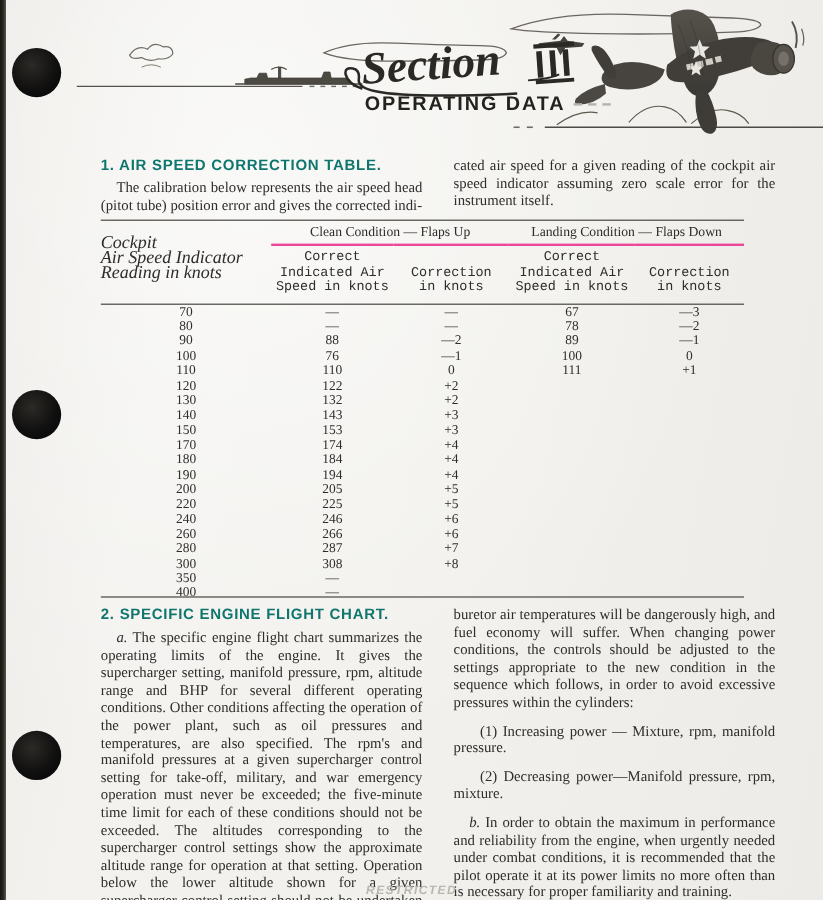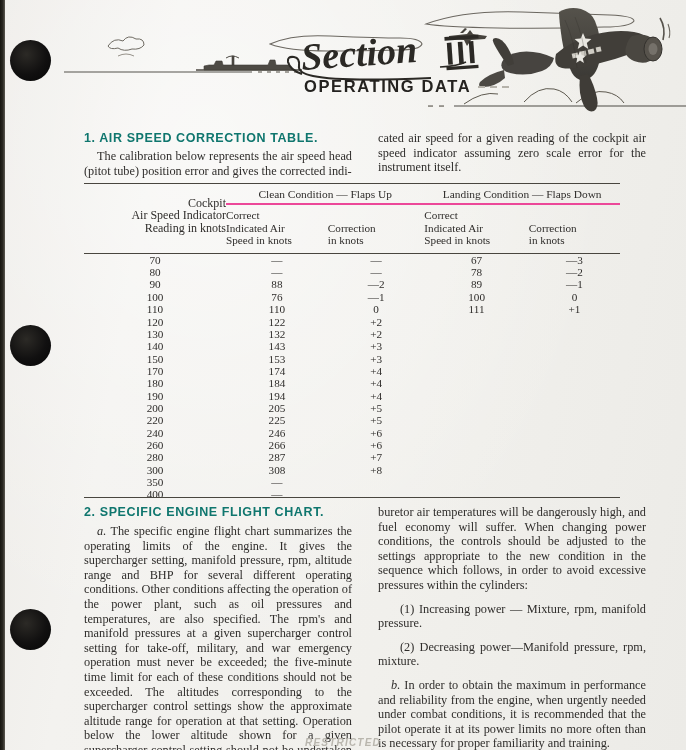--- a/index.html
+++ b/index.html
@@ -62,26 +62,26 @@
   
   #table-block{position:absolute;left:84px;top:183px;width:536px;}
   .rule{height:1px;background:#49463f;width:100%;}
   table{border-collapse:collapse;width:100%;font-size:11px;}
   th{font-weight:normal;padding:0;}
   .grp{
     text-align:center;font-size:11.4px;padding:4px 0 3px;
   }
   .grp-line{border-bottom:2px solid #ec4899;}
   .sub{
-    text-align:left;font-size:11.2px;line-height:12.6px;
-    padding:4px 0 6px;vertical-align:bottom;
+    text-align:center;font-size:11.2px;line-height:12.6px;
+    padding:4px 0 6px;vertical-align:bottom;font-family:Liberation Mono, monospace;
   }
   .stub{
-    text-align:right;font-size:12px;line-height:12.8px;
-    vertical-align:middle;padding-bottom:5px;
+    text-align:left;font-size:15px;line-height:12.8px;
+    vertical-align:middle;padding-bottom:5px;font-style:italic;
   }
   td{font-size:11.2px;text-align:center;padding:0;height:12.35px;
      line-height:12.35px;font-family:"Liberation Serif",serif;}
   .c1{width:26.5%;}.c2{width:19%;}.c3{width:18%;}.c4{width:19.5%;}.c5{width:17%;}
 
   #footer{
     position:absolute;left:0;top:737px;width:686px;text-align:center;
     font-family:"Liberation Sans", sans-serif;font-weight:bold;
     font-size:10px;letter-spacing:1.2px;color:#b9b6ae;
   }

